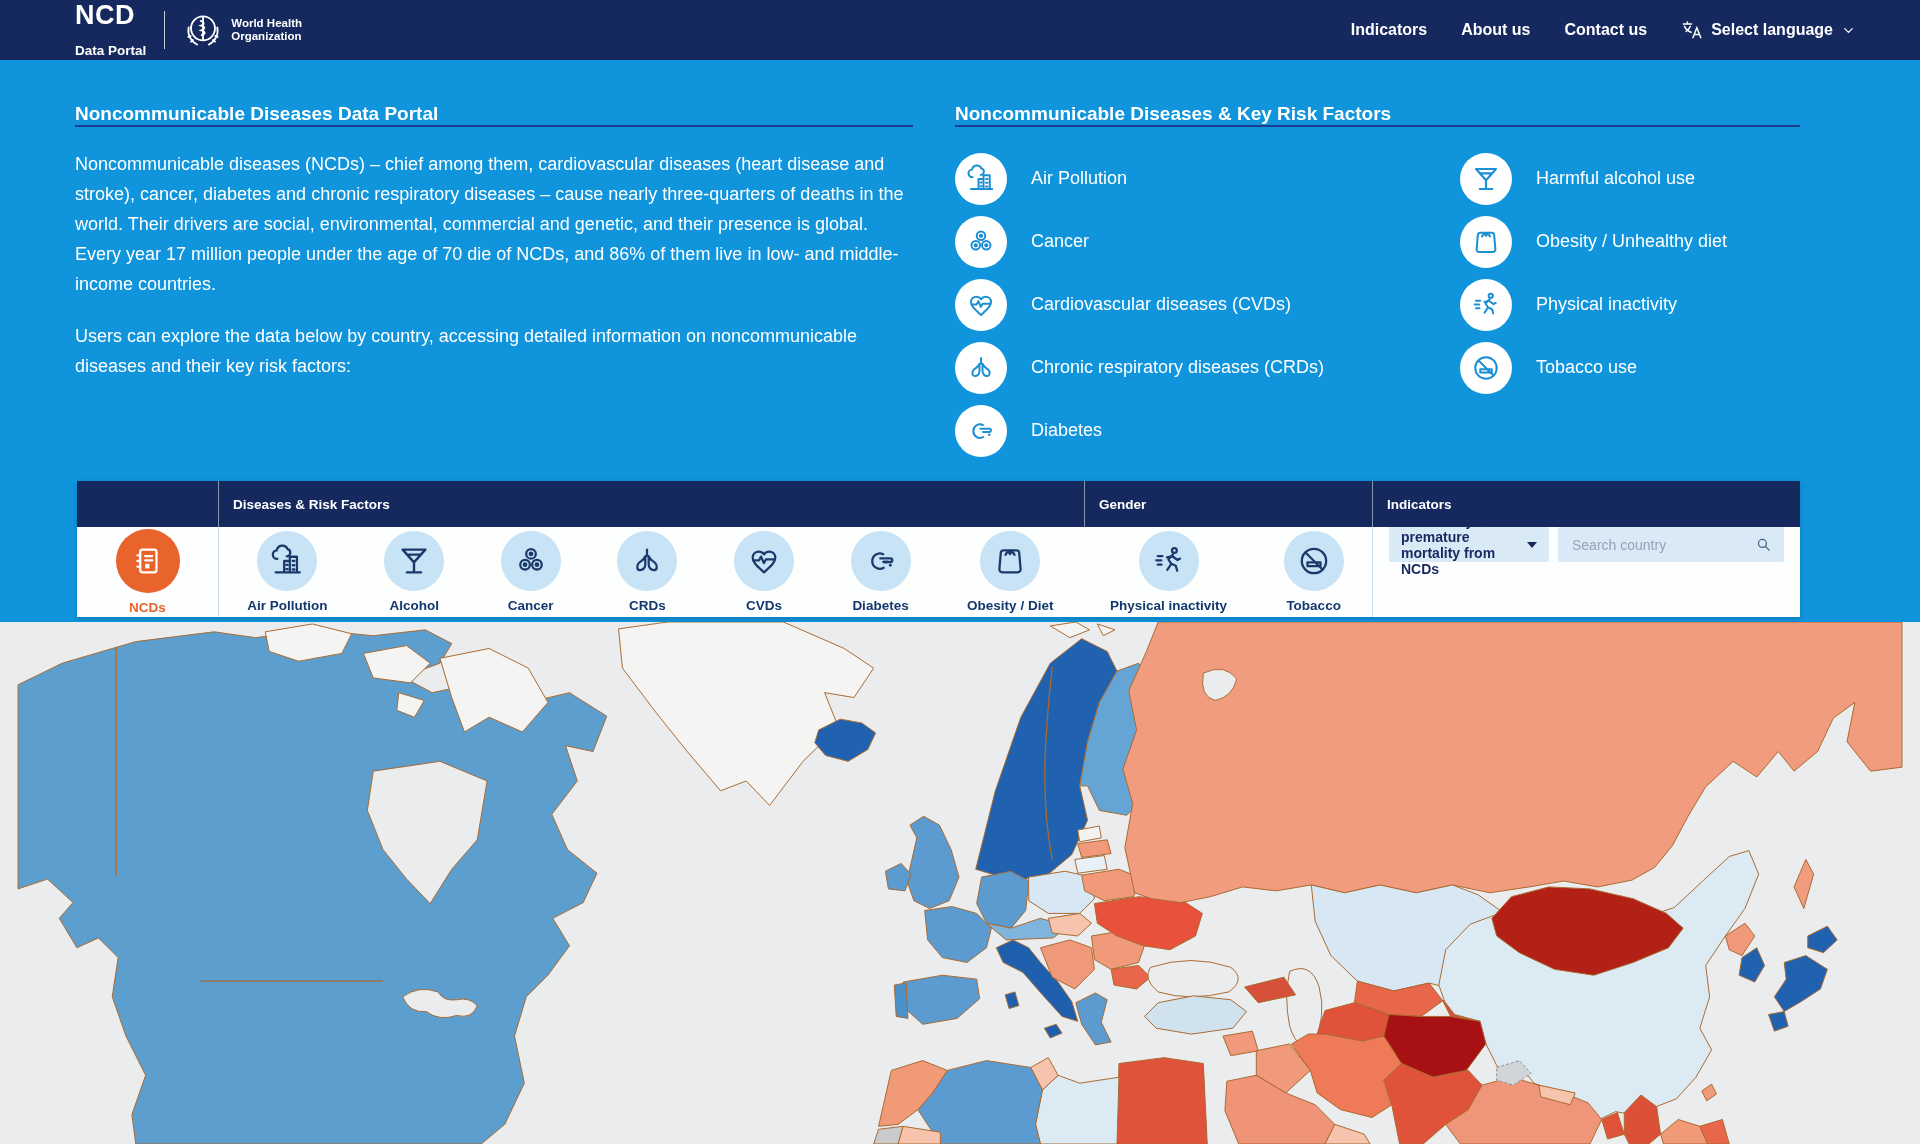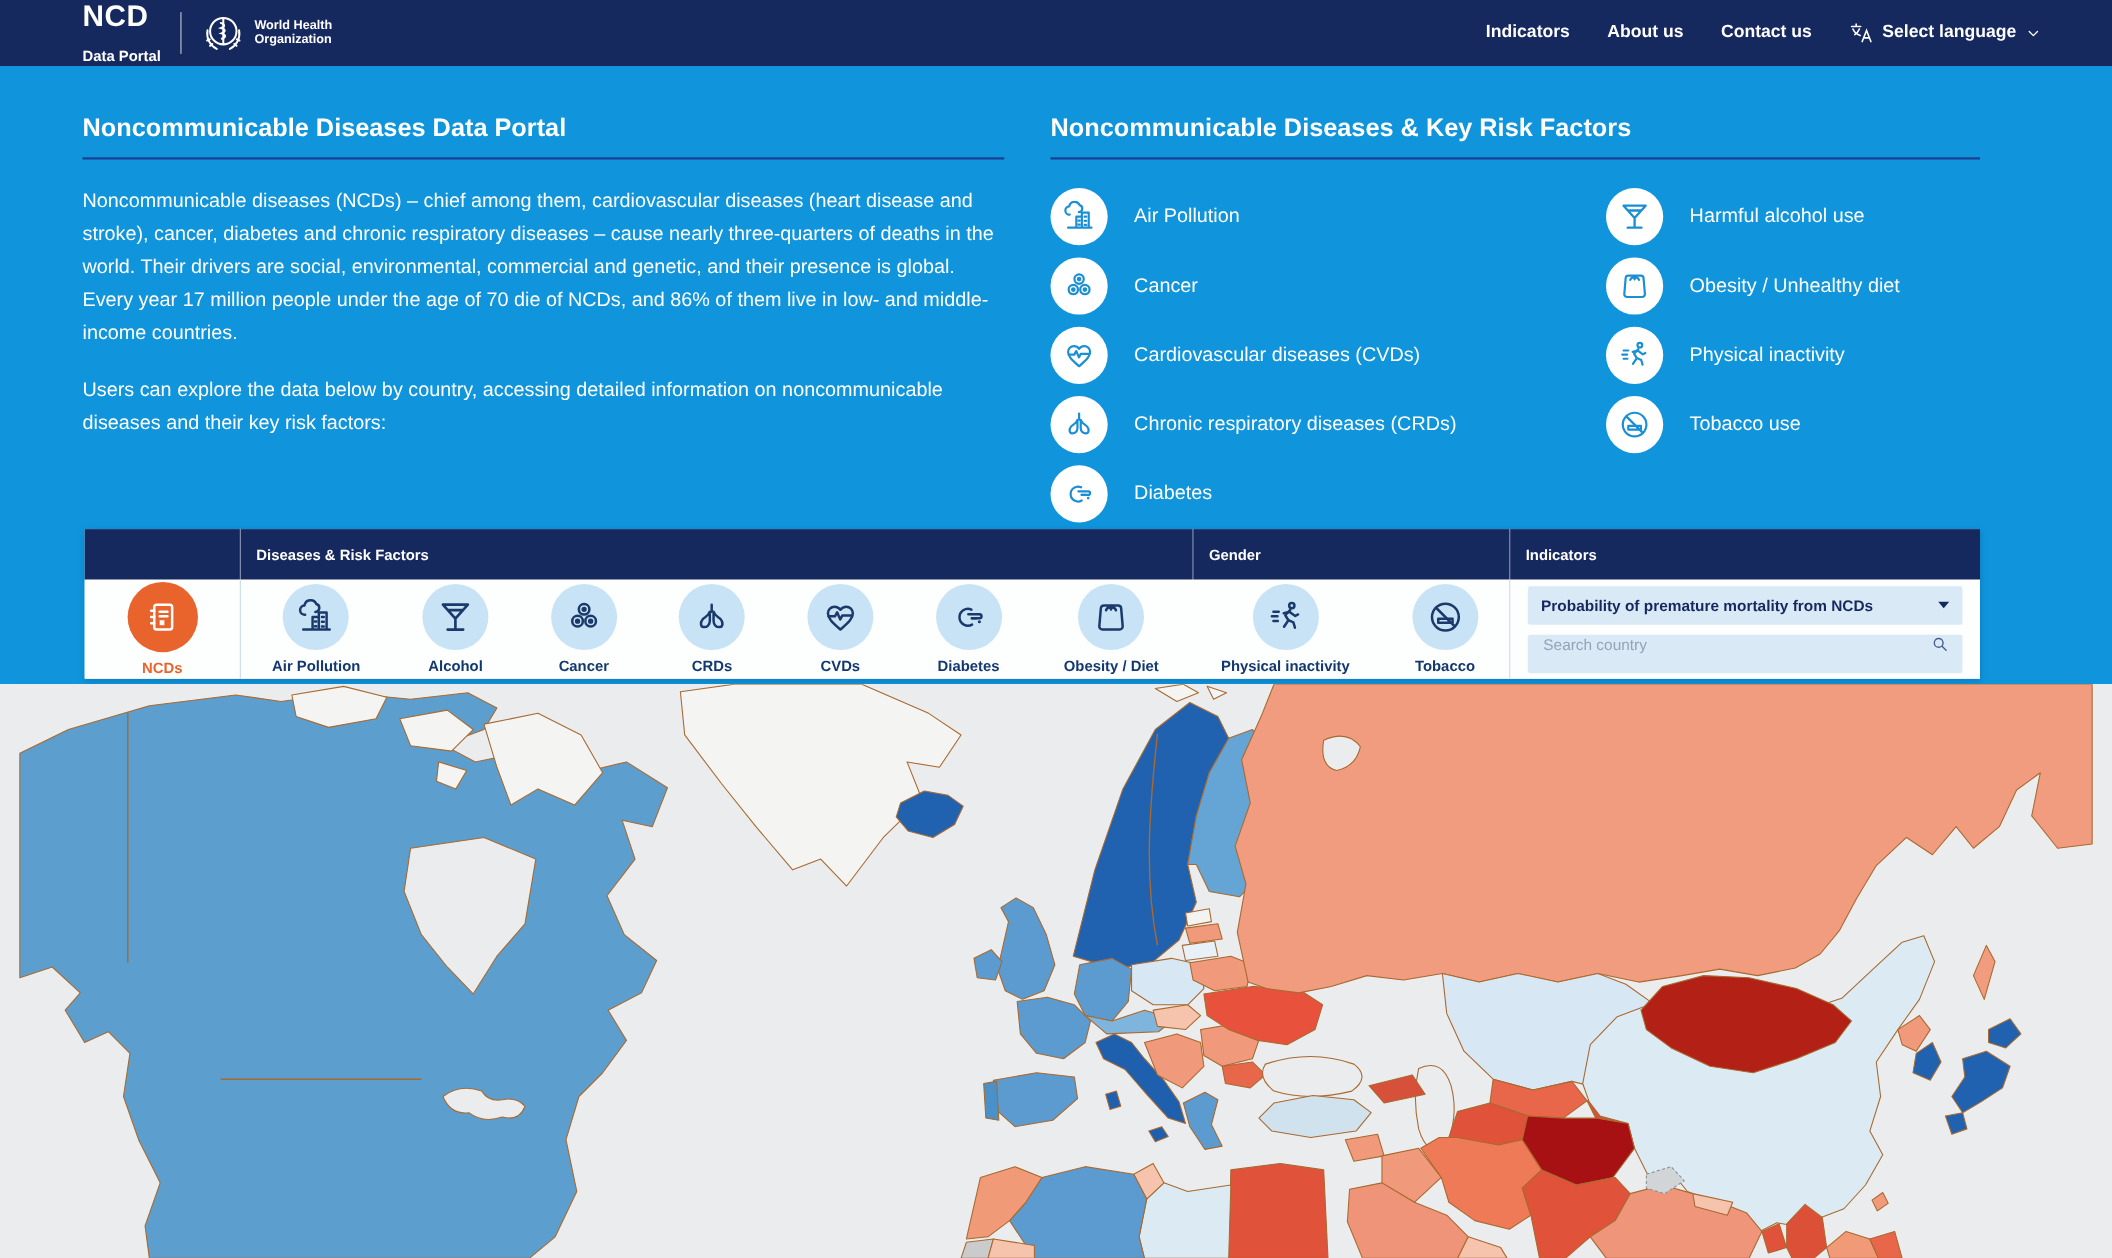--- a/index.html
+++ b/index.html
@@ -21,52 +21,52 @@
   .brand-ncd .t2{font-size:13.5px;font-weight:bold;margin-top:15px}
   .brand-divider{width:1px;height:38px;background:rgba(255,255,255,.75)}
   .who{display:flex;align-items:center;gap:8px}
   .who-name{font-size:11.5px;font-weight:bold;line-height:1.15}
   .nav-links{margin-left:auto;display:flex;align-items:center;gap:34px;font-size:16px;font-weight:600}
   .nav-links a{color:#fff;text-decoration:none}
   .lang{display:flex;align-items:center;gap:8px;cursor:pointer}
 
   
   .hero{position:absolute;top:60px;left:0;width:1920px;height:562px;background:var(--blue);color:#fff}
-  .hero h1,.hero h2{font-size:23px;font-weight:bold;margin:0;padding-bottom:13px;border-bottom:2px solid #1d3d8f}
+  .hero h1,.hero h2{font-size:19px;font-weight:bold;margin:0;border-bottom:2px solid #1d3d8f}
   .hero-left{position:absolute;left:75px;top:43px;width:838px}
   .hero-left p{font-size:18px;line-height:30px;margin:22px 0 0 0}
   .hero-right{position:absolute;left:955px;top:43px;width:845px}
   .risk-cols{display:flex;margin-top:20px}
   .risk-col{display:flex;flex-direction:column}
   .risk-col.c1{width:505px}
   .risk-col.c2{width:340px}
   .risk-item{display:flex;align-items:center;gap:24px;height:63px;cursor:pointer}
   .risk-circle{width:52px;height:52px;border-radius:50%;background:#fff;display:flex;align-items:center;justify-content:center;color:#1b8fd4;flex:0 0 52px}
   .risk-label{font-size:18px}
 
   
   .filterbar{position:absolute;left:77px;top:481px;width:1723px;height:136px;background:#fff;box-shadow:0 2px 6px rgba(0,40,90,.25);display:flex;flex-direction:column}
   .fb-head{height:46px;background:var(--navy);display:flex;color:#fff;font-size:13.5px;font-weight:bold;align-items:center}
   .fb-head .seg{height:100%;display:flex;align-items:center;padding-left:14px;border-left:1px solid rgba(255,255,255,.5)}
   .fb-head .seg:first-child{border-left:none}
   .fb-body{flex:1;display:flex;background:#fdfefe}
   .fb-sec{display:flex;align-items:center;justify-content:space-around;border-left:1px solid #c9dcec}
   .fb-sec:first-child{border-left:none}
-  .w-ncd{width:141px}.w-dis{width:725px;flex:1}.w-gen{width:288px}.w-ind{width:428px;flex-direction:column;justify-content:center;gap:9px;align-items:stretch;padding:0 16px}
+  .w-ncd{width:141px}.w-dis{width:725px;flex:1}.w-gen{width:288px}.w-ind{width:428px;flex-direction:row;justify-content:center;gap:9px;align-items:stretch;padding:0 16px}
   .fi{display:flex;flex-direction:column;align-items:center;gap:7px;cursor:pointer}
   .fi-circle{width:60px;height:60px;border-radius:50%;background:var(--circle-blue);display:flex;align-items:center;justify-content:center;color:var(--icon-navy)}
   .fi-label{font-size:13.5px;font-weight:600;color:var(--label-navy);white-space:nowrap}
   .fi.ncd .fi-circle{width:64px;height:64px;background:var(--orange);color:#fff}
   .fi.ncd .fi-label{color:var(--orange)}
   .fi.total .fi-circle{background:#fff;border:3px solid var(--green-ring);color:var(--green)}
   .fi.males .fi-circle{background:var(--male-bg);color:var(--male-orange)}
   .fi.females .fi-circle{background:var(--female-bg);color:var(--female-purple)}
   .dropdown{height:35px;background:var(--field-bg);display:flex;align-items:center;padding:0 12px;font-size:14px;font-weight:600;color:var(--navy);cursor:pointer;border-radius:2px}
   .dropdown .caret{margin-left:auto;width:0;height:0;border-left:5px solid transparent;border-right:5px solid transparent;border-top:6px solid #16295f}
-  .searchbox{height:35px;background:var(--field-bg);display:flex;align-items:flex-start;padding:0 12px;border-radius:2px}
+  .searchbox{height:35px;background:var(--field-bg);display:flex;align-items:center;padding:0 12px;border-radius:2px}
   .searchbox input{flex:1;border:none;background:transparent;outline:none;font-size:14px;font-family:"Liberation Sans",sans-serif;color:#33455e}
   .searchbox input::placeholder{color:var(--placeholder)}
   .searchbox .sico{color:#44618c}
 
   
   .map-wrap{position:absolute;top:622px;left:0;width:1920px;height:522px;background:var(--ocean)}
   .map-wrap svg{display:block}
   .map path{stroke:var(--map-border);stroke-width:1;stroke-linejoin:round}
   .map .nodata{fill:var(--nodata)}
   .map .sea{fill:var(--ocean)}

